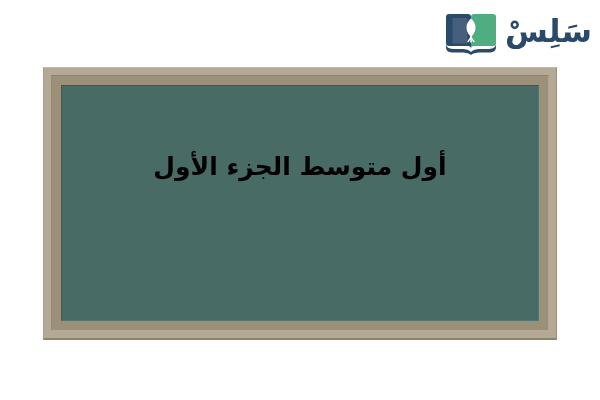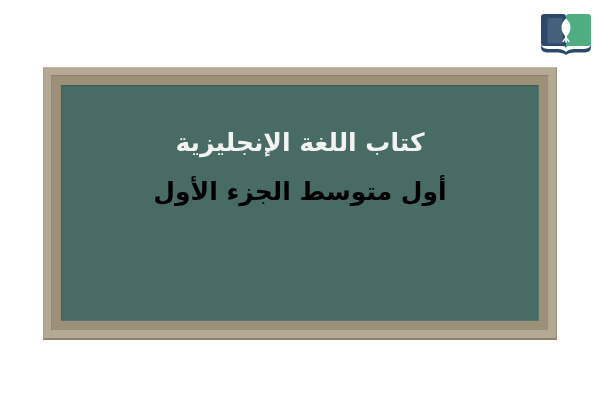--- a/index.html
+++ b/index.html
@@ -120,20 +120,21 @@
     margin-top: 24px;
   }
 </style>
 </head>
 <body>
 
 <div class="page">
 
   <div class="brand">
 
+    <span class="brand-wordmark">سَلِسْ</span>
 
     <span class="brand-mark">
       <svg viewBox="0 0 52 46" width="52" height="46" xmlns="http://www.w3.org/2000/svg">
 
         <path d="M4 5 H23 a3 3 0 0 1 3 3 V40 a3 3 0 0 0 -3 -3 H4 a3 3 0 0 1 -3 -3 V8 a3 3 0 0 1 3 -3 Z" fill="#2b4a6b"></path>
 
         <path d="M7.5 9 H22.5 V34.5 H7.5 Z" fill="#ffffff" opacity="0.12"></path>
 
         <path d="M48 5 H29 a3 3 0 0 0 -3 3 V40 a3 3 0 0 1 3 -3 H48 a3 3 0 0 0 3 -3 V8 a3 3 0 0 0 -3 -3 Z" fill="#4fae81"></path>
 
@@ -145,21 +146,20 @@
         <path d="M1 34 C1 41 8 40 14 40 C20 40 24 40.5 26 43 C28 40.5 32 40 38 40 C44 40 51 41 51 34 L51 38 C51 44.5 44 43.5 38 43.5 C32 43.5 28 44 26 46 C24 44 20 43.5 14 43.5 C8 43.5 1 44.5 1 38 Z" fill="#2b4a6b"></path>
       </svg>
     </span>
 
   </div>
 
   <div class="board-frame">
     <div class="board-frame-inner">
       <div class="board-surface">
 
-        <p class="board-title">كتاب اللغة الإنجليزية</p>
 
         <p class="board-subtitle">أول متوسط الجزء الأول</p>
 
       </div>
     </div>
   </div>
 
 </div>
 
 </body></html>

